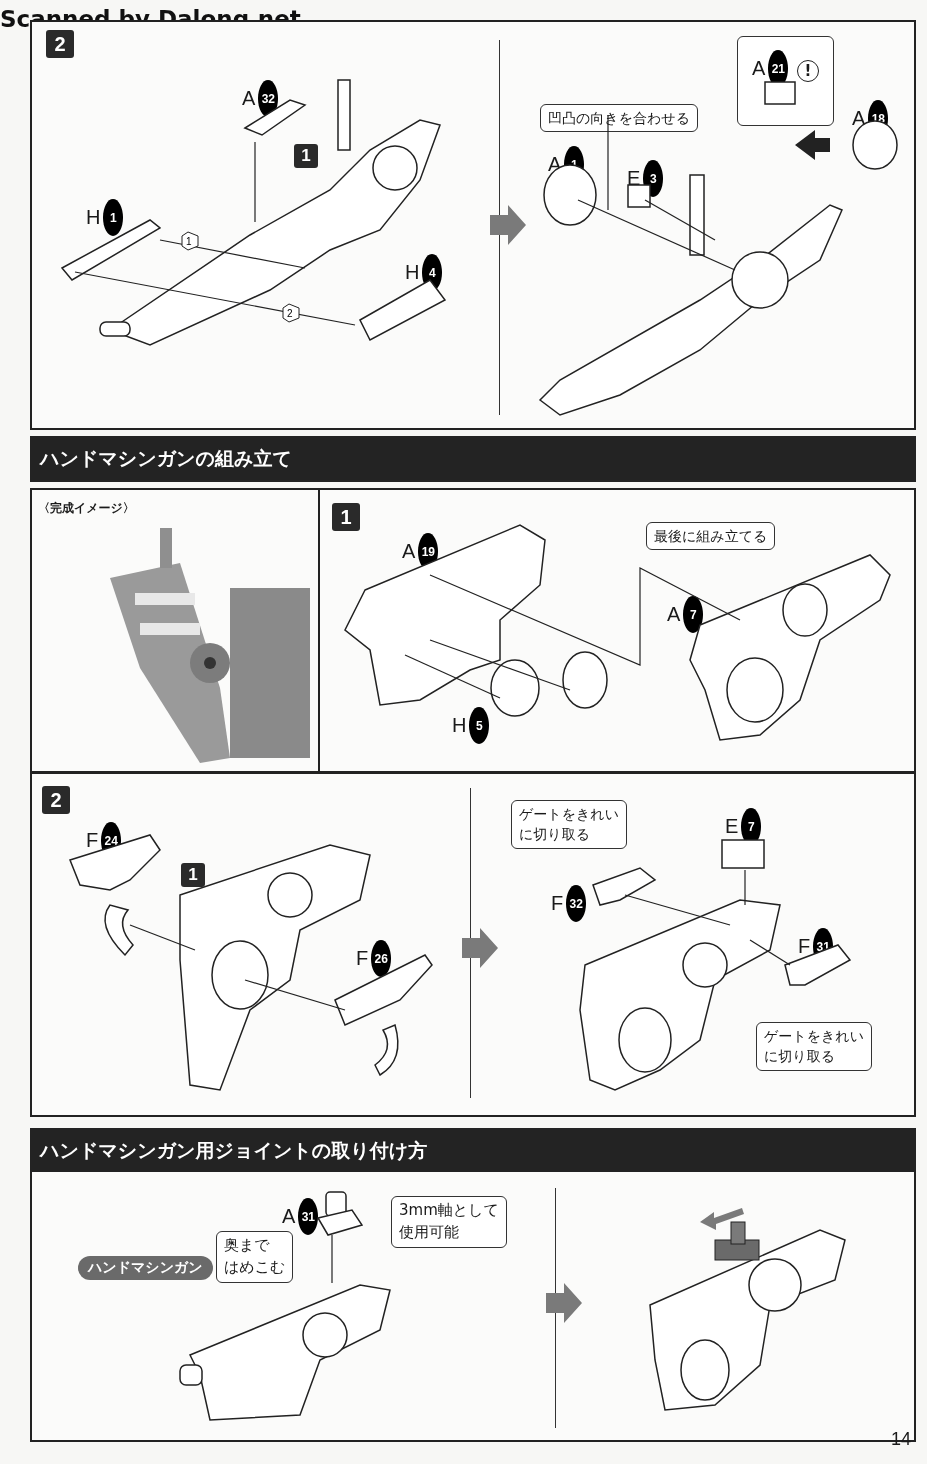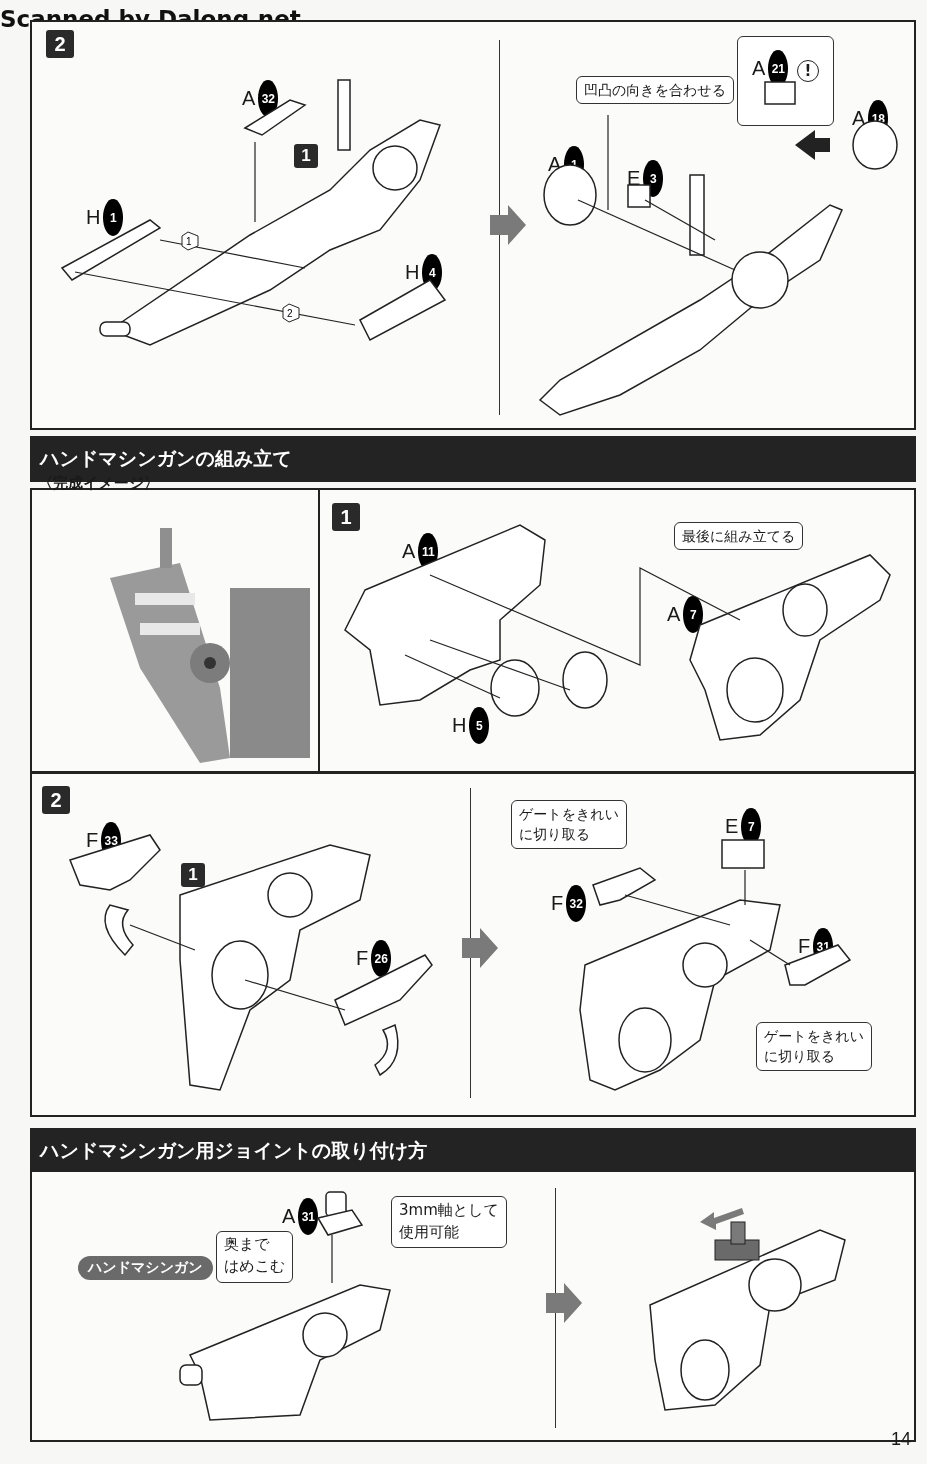--- a/index.html
+++ b/index.html
@@ -61,21 +61,21 @@
     <polygon points="283,308 289,304 299,308 299,318 289,322 283,318" fill="#fff" stroke="#222"></polygon>
   </g>
   <text x="186" y="245" font-size="10" font-family="Liberation Sans, sans-serif">1</text>
   <text x="287" y="317" font-size="10" font-family="Liberation Sans, sans-serif">2</text>
 </svg>
 
 <svg class="bigarrow" style="left:490px;top:205px;" viewBox="0 0 36 40">
     <polygon points="0,10 18,10 18,0 36,20 18,40 18,30 0,30" fill="#7a7a7a"></polygon>
   </svg>
 
-<div class="callout" style="left:540px;top:76px;margin-left:36px;">凹凸の向きを合わせる</div>
+<div class="callout" style="left:540px;top:104px;">凹凸の向きを合わせる</div>
 <div class="plabel" style="left:548px;top:146px;">
   <span>A</span>
   <span class="num">1</span>
 </div>
 <div class="plabel" style="left:627px;top:160px;">
   <span>E</span>
   <span class="num">3</span>
 </div>
 <div class="abs" style="left:737px;top:36px;width:95px;height:88px;border:1.5px solid #333;border-radius:6px;background:#fff;"></div>
 <div class="plabel" style="left:752px;top:50px;">
@@ -100,50 +100,50 @@
   <polygon points="795,145 815,130 815,138 830,138 830,152 815,152 815,160" fill="#222"></polygon>
   <g stroke="#222" stroke-width="1.2" fill="none">
     <line x1="578" y1="200" x2="735" y2="270"></line>
     <line x1="645" y1="200" x2="715" y2="240"></line>
     <line x1="608" y1="115" x2="608" y2="210"></line>
   </g>
 </svg>
 
 <div class="hdr" style="left:30px;top:436px;width:886px;height:46px;">ハンドマシンガンの組み立て</div>
 <div class="panel" style="left:30px;top:488px;width:290px;height:285px;"></div>
-<div class="abs" style="left:38px;top:474px;font-weight:bold;font-size:15px;">〈完成イメージ〉</div>
+<div class="abs" style="left:38px;top:500px;font-weight:bold;font-size:12px;">〈完成イメージ〉</div>
 <svg class="draw" style="left:30px;top:488px;" width="290" height="285">
   <rect x="200" y="100" width="80" height="170" fill="#8a8a8a"></rect>
   <polygon points="80,90 150,75 190,200 200,270 170,275 110,180" fill="#9a9a9a"></polygon>
   <rect x="130" y="40" width="12" height="40" fill="#8f8f8f"></rect>
   <rect x="105" y="105" width="60" height="12" fill="#e8e8e8"></rect>
   <rect x="110" y="135" width="60" height="12" fill="#e8e8e8"></rect>
   <circle cx="180" cy="175" r="20" fill="#7c7c7c"></circle>
   <circle cx="180" cy="175" r="6" fill="#333"></circle>
 </svg>
 
 <div class="panel" style="left:318px;top:488px;width:598px;height:285px;"></div>
 <div class="step" style="left:332px;top:503px;">1</div>
 <div class="plabel" style="left:402px;top:533px;">
   <span>A</span>
-  <span class="num">11</span>
+  <span class="num">19</span>
 </div>
 <div class="plabel" style="left:564px;top:660px;">
   <span>H</span>
   <span class="num">3</span>
 </div>
 <div class="plabel" style="left:452px;top:707px;">
   <span>H</span>
   <span class="num">5</span>
 </div>
 <div class="plabel" style="left:667px;top:596px;">
   <span>A</span>
   <span class="num">7</span>
 </div>
-<div class="callout" style="left:674px;top:522px;">最後に組み立てる</div>
+<div class="callout" style="left:646px;top:522px;">最後に組み立てる</div>
 <svg class="draw" style="left:0;top:0;" width="927" height="780">
   <g fill="#fff" stroke="#222" stroke-width="1.5">
     <polygon points="365,590 520,525 545,540 540,585 500,620 500,660 470,670 420,700 380,705 370,650 345,630"></polygon>
     <polygon points="700,625 870,555 890,575 880,600 820,640 800,700 760,735 720,740 705,690 690,660"></polygon>
     <ellipse cx="515" cy="688" rx="24" ry="28"></ellipse>
     <ellipse cx="585" cy="680" rx="22" ry="28"></ellipse>
     <ellipse cx="805" cy="610" rx="22" ry="26"></ellipse>
     <ellipse cx="755" cy="690" rx="28" ry="32"></ellipse>
   </g>
   <g stroke="#222" stroke-width="1.2" fill="none">
@@ -152,21 +152,21 @@
     <line x1="405" y1="655" x2="500" y2="698"></line>
   </g>
 </svg>
 
 <div class="panel" style="left:30px;top:772px;width:886px;height:345px;"></div>
 <div class="vdiv" style="left:470px;top:788px;height:310px;"></div>
 <div class="step" style="left:42px;top:786px;">2</div>
 <div class="step" style="left:181px;top:863px;width:24px;height:24px;font-size:17px;">1</div>
 <div class="plabel" style="left:86px;top:822px;">
   <span>F</span>
-  <span class="num">33</span>
+  <span class="num">24</span>
 </div>
 <div class="plabel" style="left:356px;top:940px;">
   <span>F</span>
   <span class="num">26</span>
 </div>
 <svg class="bigarrow" style="left:462px;top:928px;" viewBox="0 0 36 40">
     <polygon points="0,10 18,10 18,0 36,20 18,40 18,30 0,30" fill="#7a7a7a"></polygon>
   </svg>
 <div class="callout" style="left:511px;top:800px;">ゲートをきれい
 に切り取る</div>
@@ -211,21 +211,21 @@
 
 <div class="hdr" style="left:30px;top:1128px;width:886px;height:46px;text-align:right;">ハンドマシンガン用ジョイントの取り付け方</div>
 <div class="panel" style="left:30px;top:1172px;width:886px;height:270px;border-top:none;"></div>
 <div class="vdiv" style="left:555px;top:1188px;height:240px;"></div>
 <div class="plabel" style="left:282px;top:1198px;">
   <span>A</span>
   <span class="num">31</span>
 </div>
 <div class="callout" style="left:391px;top:1196px;font-size:15px;">3mm軸として
 使用可能</div>
-<div class="callout" style="left:216px;top:1231px;font-size:15px;font-family:Liberation Mono, monospace;">奥まで
+<div class="callout" style="left:216px;top:1231px;font-size:15px;">奥まで
 はめこむ</div>
 <div class="pill" style="left:78px;top:1256px;">ハンドマシンガン</div>
 <svg class="bigarrow" style="left:546px;top:1283px;" viewBox="0 0 36 40">
     <polygon points="0,10 18,10 18,0 36,20 18,40 18,30 0,30" fill="#7a7a7a"></polygon>
   </svg>
 <svg class="draw" style="left:0;top:0;" width="927" height="1464">
   <g fill="#fff" stroke="#222" stroke-width="1.5">
     <polygon points="190,1355 360,1285 390,1290 380,1330 320,1360 300,1415 210,1420 200,1375"></polygon>
     <circle cx="325" cy="1335" r="22"></circle>
     <rect x="180" y="1365" width="22" height="20" rx="6"></rect>

